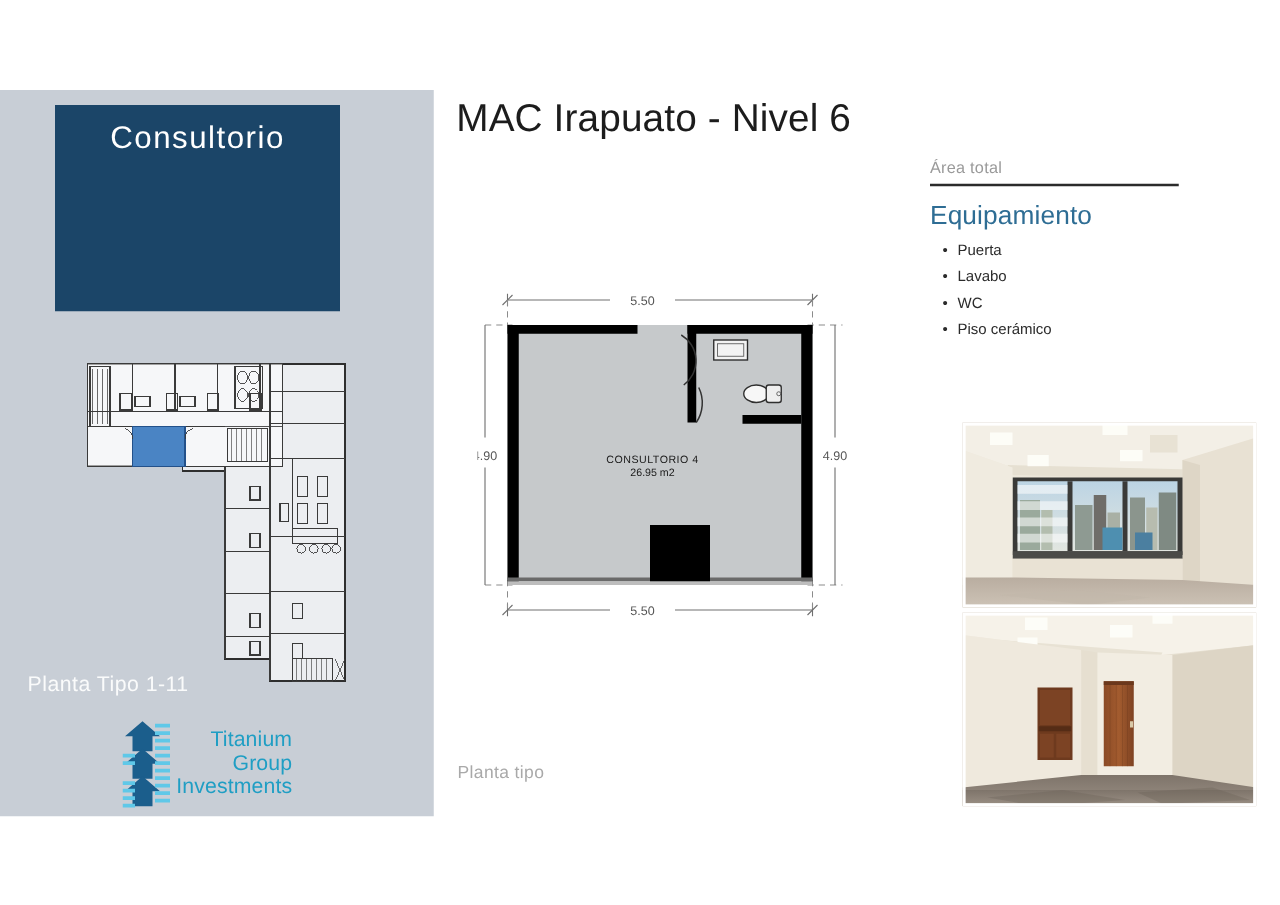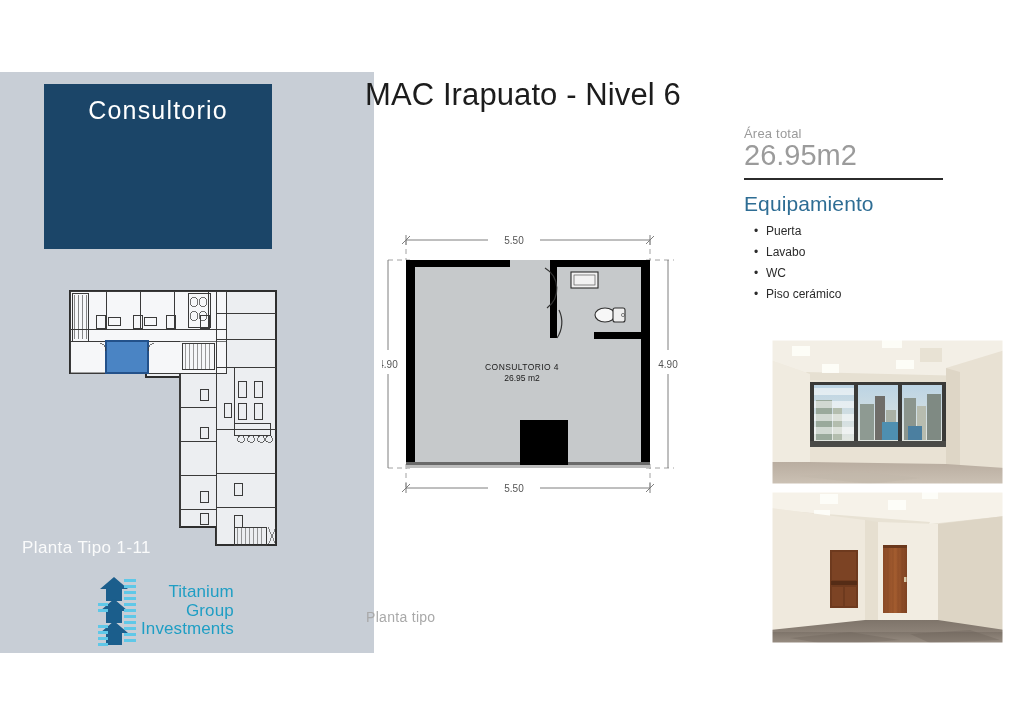--- a/index.html
+++ b/index.html
@@ -12,21 +12,21 @@
   #page {
     position: relative;
     width: 1024px; height: 724px;
     background: #ffffff;
   }
 
   
   #sidebar {
     position: absolute;
     left: 0; top: 72px;
-    width: 374px; height: 581px;
+    width: 347px; height: 581px;
     background: #c8ced6;
   }
   #unit-badge {
     position: absolute;
     left: 44px; top: 12px;
     width: 228px; height: 165px;
     background: #1b4568;
     display: flex;
     flex-direction: column;
     align-items: center;
@@ -299,21 +299,20 @@
         <span>Group</span>
         <span>Investments</span>
       </div>
     </div>
   </div>
 
   <div id="main-title">MAC Irapuato - Nivel 6</div>
 
   <div id="info-col">
     <div id="area-label">Área total</div>
-    <div id="area-value">26.95m2</div>
     <div id="info-rule"></div>
     <div id="equip-title">Equipamiento</div>
     <ul id="equip-list">
       <li>Puerta</li>
       <li>Lavabo</li>
       <li>WC</li>
       <li>Piso cerámico</li>
     </ul>
   </div>
 

